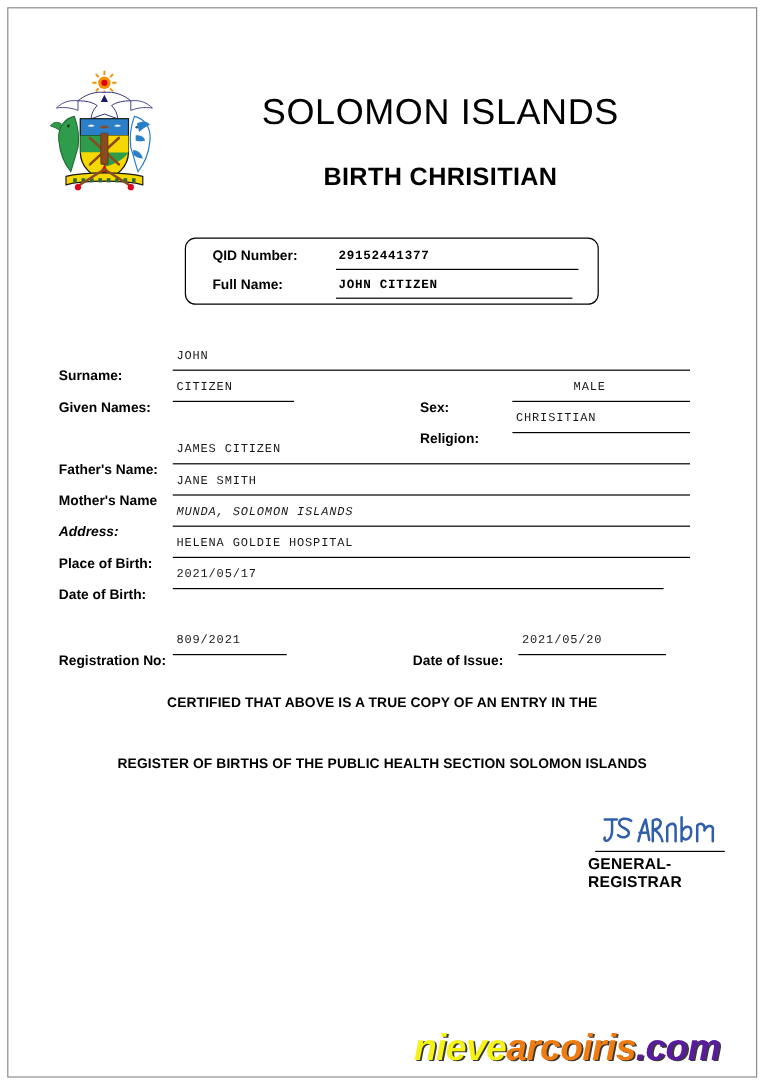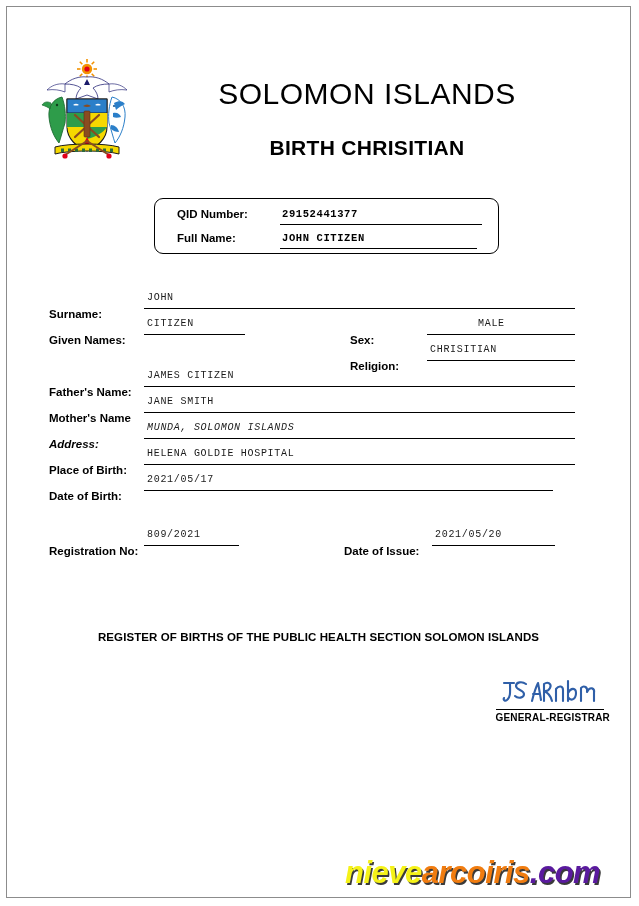--- a/index.html
+++ b/index.html
@@ -166,22 +166,22 @@
     left: 0;
     top: 34px;
     width: 108px;
     border-bottom: 1px solid #000;
   }
   #registrar-title {
     position: absolute;
     left: -6px;
     top: 37px;
     width: 120px;
-    text-align: right;
-    font-size: 10px;
+    text-align: left;
+    font-size: 13px;
     font-weight: bold;
     color: #000;
     letter-spacing: 0.2px;
   }
 
   
   #watermark {
     position: absolute;
     left: 338px;
     top: 848px;
@@ -359,20 +359,21 @@
     <span class="field-value" style="left:98px;text-align:right;">809/2021</span>
     <span class="field-rule" style="left:95px; width:95px;"></span>
   </div>
 
   <div class="field" style="left:337px; top:518px; width:230px;">
     <span class="field-label">Date of Issue:</span>
     <span class="field-value" style="left:91px;">2021/05/20</span>
     <span class="field-rule" style="left:88px; width:123px;"></span>
   </div>
 
+  <div class="cert-line" style="top:573px;">CERTIFIED THAT ABOVE IS A TRUE COPY OF AN ENTRY IN THE</div>
   <div class="cert-line" style="top:624px;">REGISTER OF BIRTHS  OF THE PUBLIC HEALTH SECTION SOLOMON ISLANDS</div>
 
   <div id="signature-area">
     <div id="signature-mark">
       <svg viewBox="0 0 108 34" width="108" height="34">
         <g fill="none" stroke="#2f5fa8" stroke-width="2.1" stroke-linecap="round" stroke-linejoin="round">
           <path d="M8 8 L18 8 M14 8 C14 16 15 22 11 25 C9 26.5 7 25 8 23"></path>
           <path d="M30 9 C26 6 20 7 20 11 C20 15 28 15 28 19 C28 23 22 24 19 21"></path>
           <path d="M36 26 C38 18 40 12 42 8 C43 13 44 19 45 25 M37 19 L44 19"></path>
           <path d="M48 26 L48 9 C52 6 56 9 54 13 C52 17 49 16 48 16 C53 18 55 22 56 26"></path>

